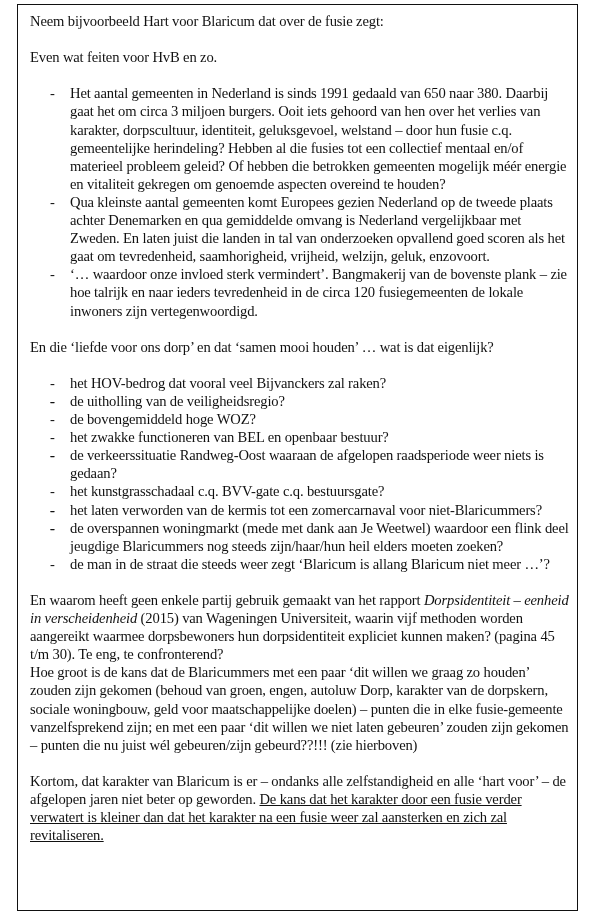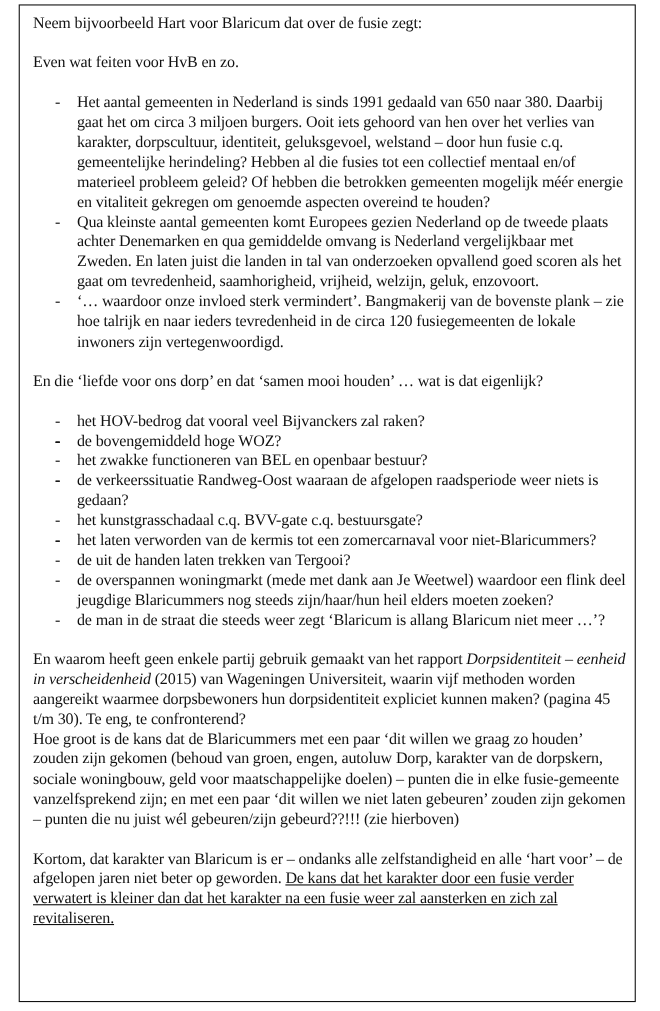--- a/index.html
+++ b/index.html
@@ -75,29 +75,29 @@
     <li><span class="dash">-</span><span>‘… waardoor onze invloed sterk vermindert’. Bangmakerij van de bovenste plank – zie hoe talrijk en naar ieders tevredenheid in de circa 120 fusiegemeenten de lokale inwoners zijn vertegenwoordigd.</span></li>
   </ul>
   <div class="blank"></div>
 
   <p class="serif">En die ‘liefde voor ons dorp’ en dat ‘samen mooi houden’ … wat is dat eigenlijk?</p>
   <div class="blank"></div>
 
   <ul class="dash-list serif">
     <li><span class="dash">-</span><span>het HOV-bedrog dat vooral veel Bijvanckers zal raken?</span></li>
     <li><span class="dash">-</span></li>
-    <li><span class="dash">-</span></li>
+    <li><span class="dash">-</span><span>de uitholling van de veiligheidsregio?</span></li>
     <li><span class="dash">-</span><span>de bovengemiddeld hoge WOZ?</span></li>
     <li><span class="dash">-</span><span>het zwakke functioneren van BEL en openbaar bestuur?</span></li>
     <li><span class="dash">-</span></li>
     <li><span class="dash">-</span><span>de verkeerssituatie Randweg-Oost waaraan de afgelopen raadsperiode weer niets is gedaan?</span></li>
     <li><span class="dash">-</span><span>het kunstgrasschadaal c.q. BVV-gate c.q. bestuursgate?</span></li>
     <li><span class="dash">-</span></li>
     <li><span class="dash">-</span><span>het laten verworden van de kermis tot een zomercarnaval voor niet-Blaricummers?</span></li>
-    <li><span class="dash">-</span><span>de uit de handen laten trekken van Tergooi?</span></li>
+    <li><span class="dash">-</span></li>
     <li><span class="dash">-</span><span>de overspannen woningmarkt (mede met dank aan Je Weetwel) waardoor een flink deel jeugdige Blaricummers nog steeds zijn/haar/hun heil elders moeten zoeken?</span></li>
     <li><span class="dash">-</span><span>de man in de straat die steeds weer zegt ‘Blaricum is allang Blaricum niet meer …’?</span></li>
   </ul>
   <div class="blank"></div>
 
   <p class="serif"><span>En waarom heeft geen enkele partij gebruik gemaakt van het rapport </span><span class="i">Dorpsidentiteit – eenheid in verscheidenheid</span><span> (2015) van Wageningen Universiteit, waarin vijf methoden worden aangereikt waarmee dorpsbewoners hun dorpsidentiteit expliciet kunnen maken? (pagina 45 t/m 30). Te eng, te confronterend?</span></p>
   <p class="serif">Hoe groot is de kans dat de Blaricummers met een paar ‘dit willen we graag zo houden’ zouden zijn gekomen (behoud van groen, engen, autoluw Dorp, karakter van de dorpskern, sociale woningbouw, geld voor maatschappelijke doelen) – punten die in elke fusie-gemeente vanzelfsprekend zijn; en met een paar ‘dit willen we niet laten gebeuren’ zouden zijn gekomen – punten die nu juist wél gebeuren/zijn gebeurd??!!! (zie hierboven)</p>
   <div class="blank"></div>
 
   <p class="serif"><span>Kortom, dat karakter van Blaricum is er – ondanks alle zelfstandigheid en alle ‘hart voor’ – de afgelopen jaren niet beter op geworden. </span><span class="u">De kans dat het karakter door een fusie verder verwatert is kleiner dan dat het karakter na een fusie weer zal aansterken en zich zal revitaliseren.</span></p>

